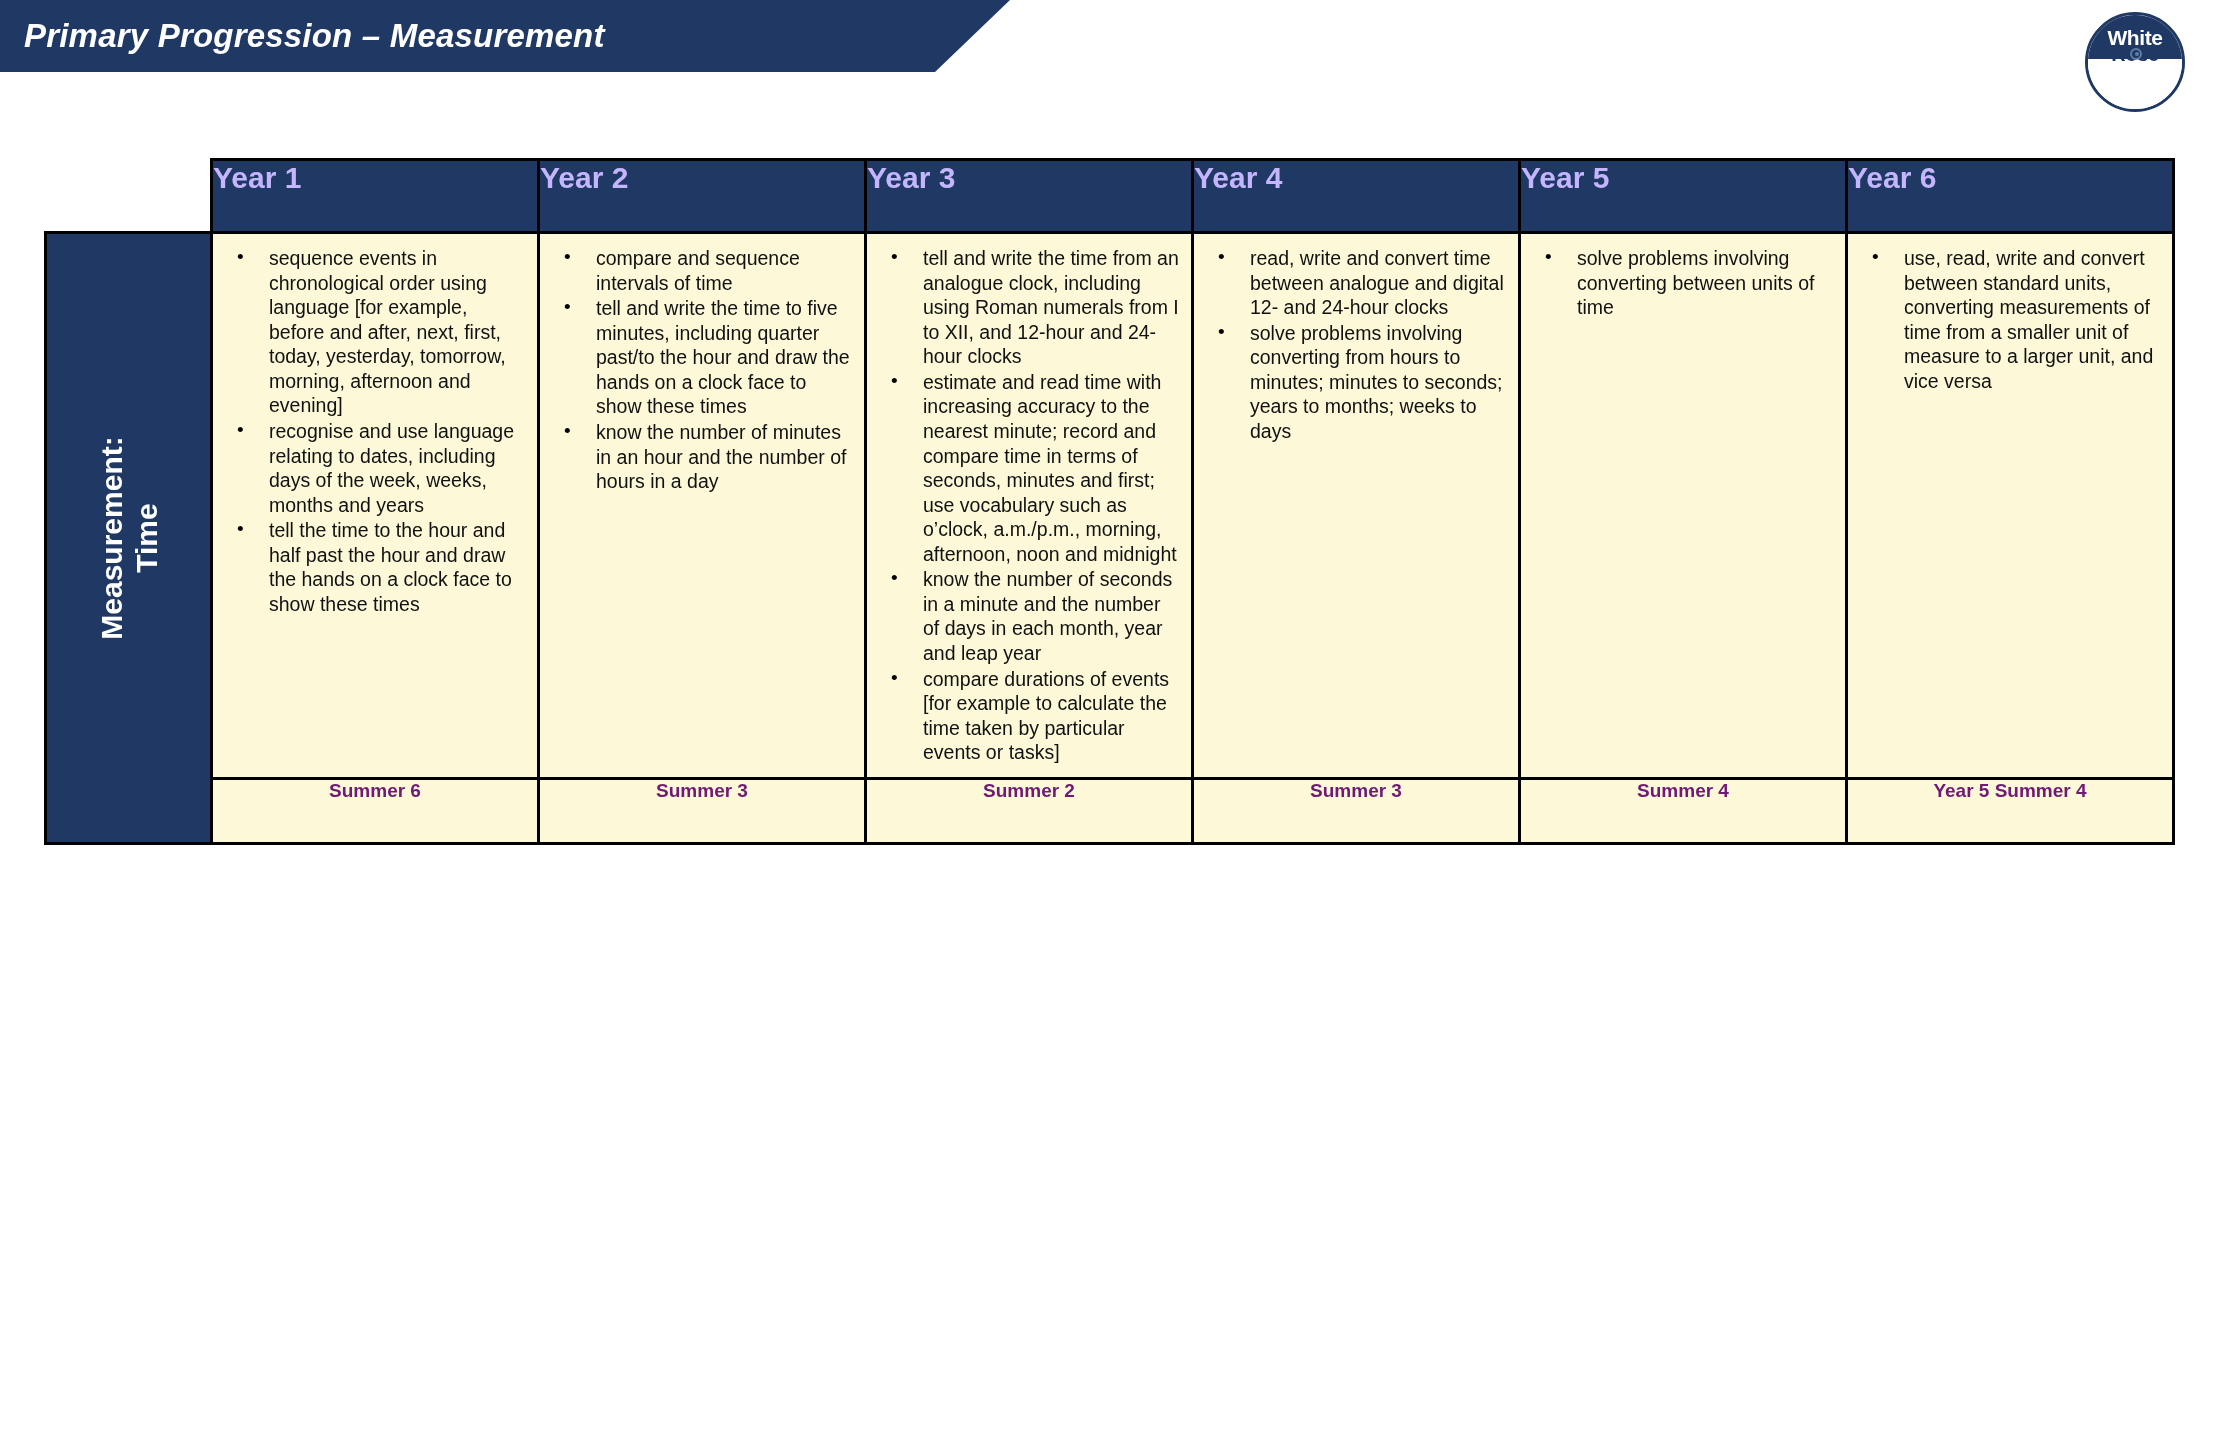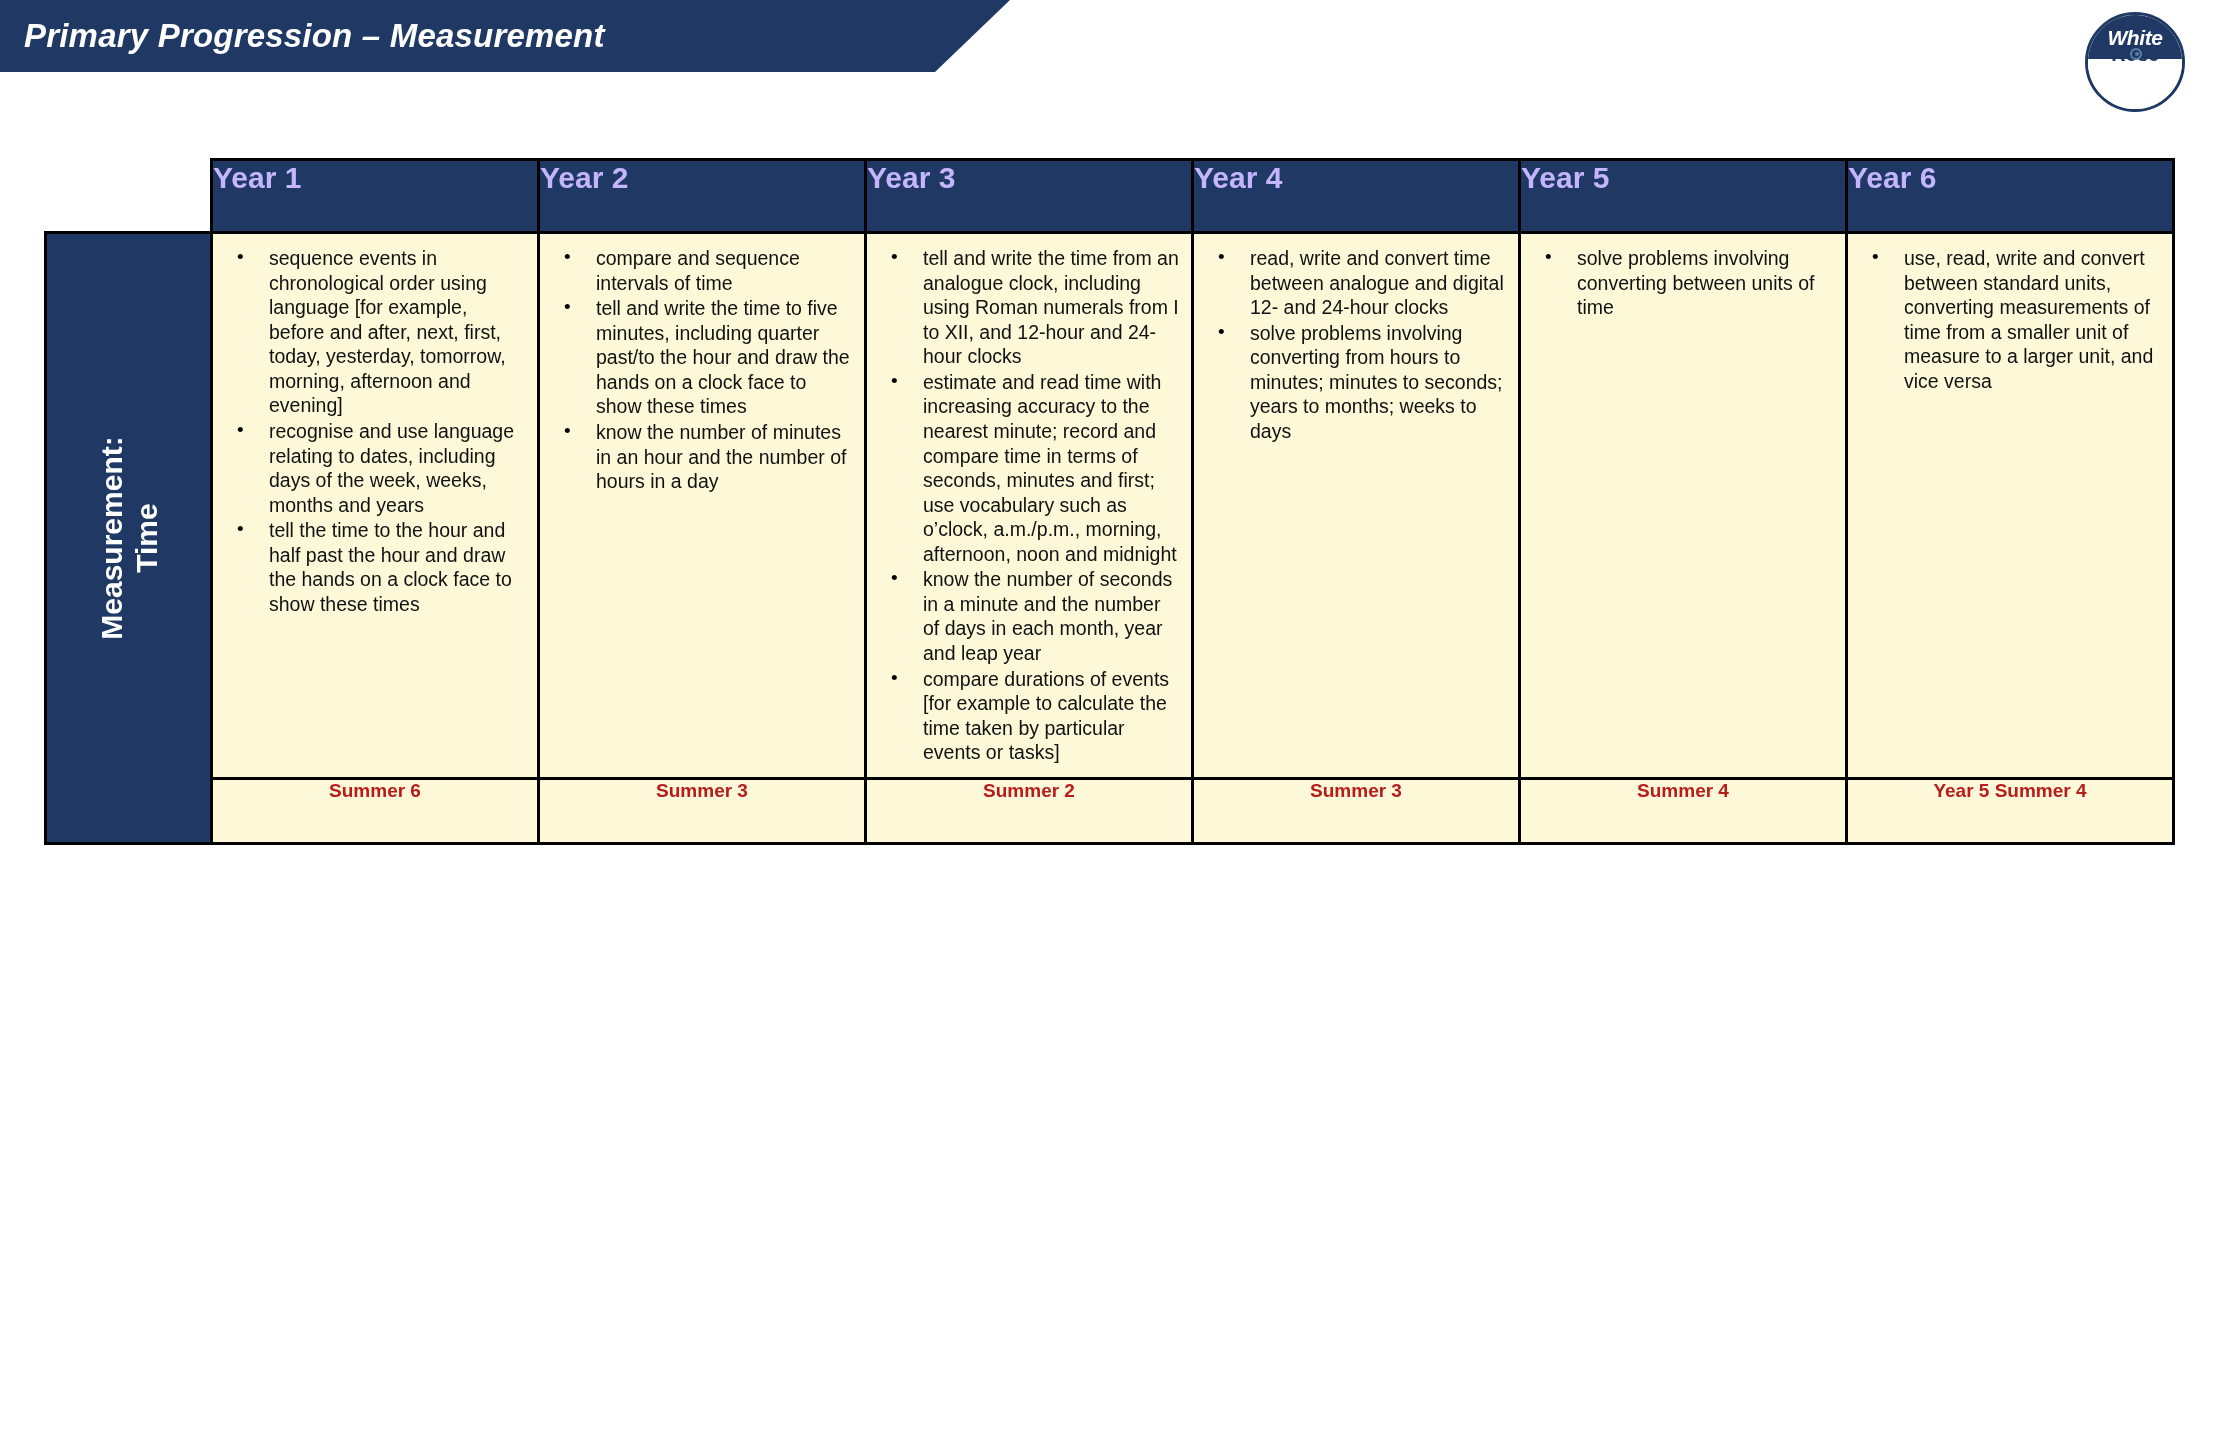--- a/index.html
+++ b/index.html
@@ -34,21 +34,21 @@
     position:absolute;left:2085px;top:12px;
     width:100px;height:100px;border-radius:50%;
     background:#ffffff;
     border:3px solid #1f3864;
     overflow:hidden;
     box-sizing:border-box;
   }
   .logo-top{
     position:absolute;left:0;top:0;width:100%;height:47%;
     background:#1f3864;
-    display:flex;align-items:center;justify-content:center;font-style:italic;
+    display:flex;align-items:center;justify-content:center;
   }
   .logo-top span{
     color:#ffffff;font-weight:bold;font-size:21px;line-height:1;
     letter-spacing:-.4px;
   }
   .logo-bot{
     position:absolute;left:0;top:47%;width:100%;height:53%;
     background:#ffffff;
     display:flex;flex-direction:column;align-items:center;justify-content:center;
     gap:1px;
@@ -137,21 +137,21 @@
     font-size:19px;color:#000000;
   }
 
   td.footer{
     background:#fcf8d8;
     height:62px;
     text-align:center;
     vertical-align:middle;
     font-size:19px;
     font-weight:bold;
-    color:#b91c1c;
+    color:#701a75;
   }
 </style>
 </head>
 <body>
 
 <div class="banner"></div>
 <div class="banner-title">Primary Progression – Measurement</div>
 
 <div class="logo">
   <div class="logo-top">

